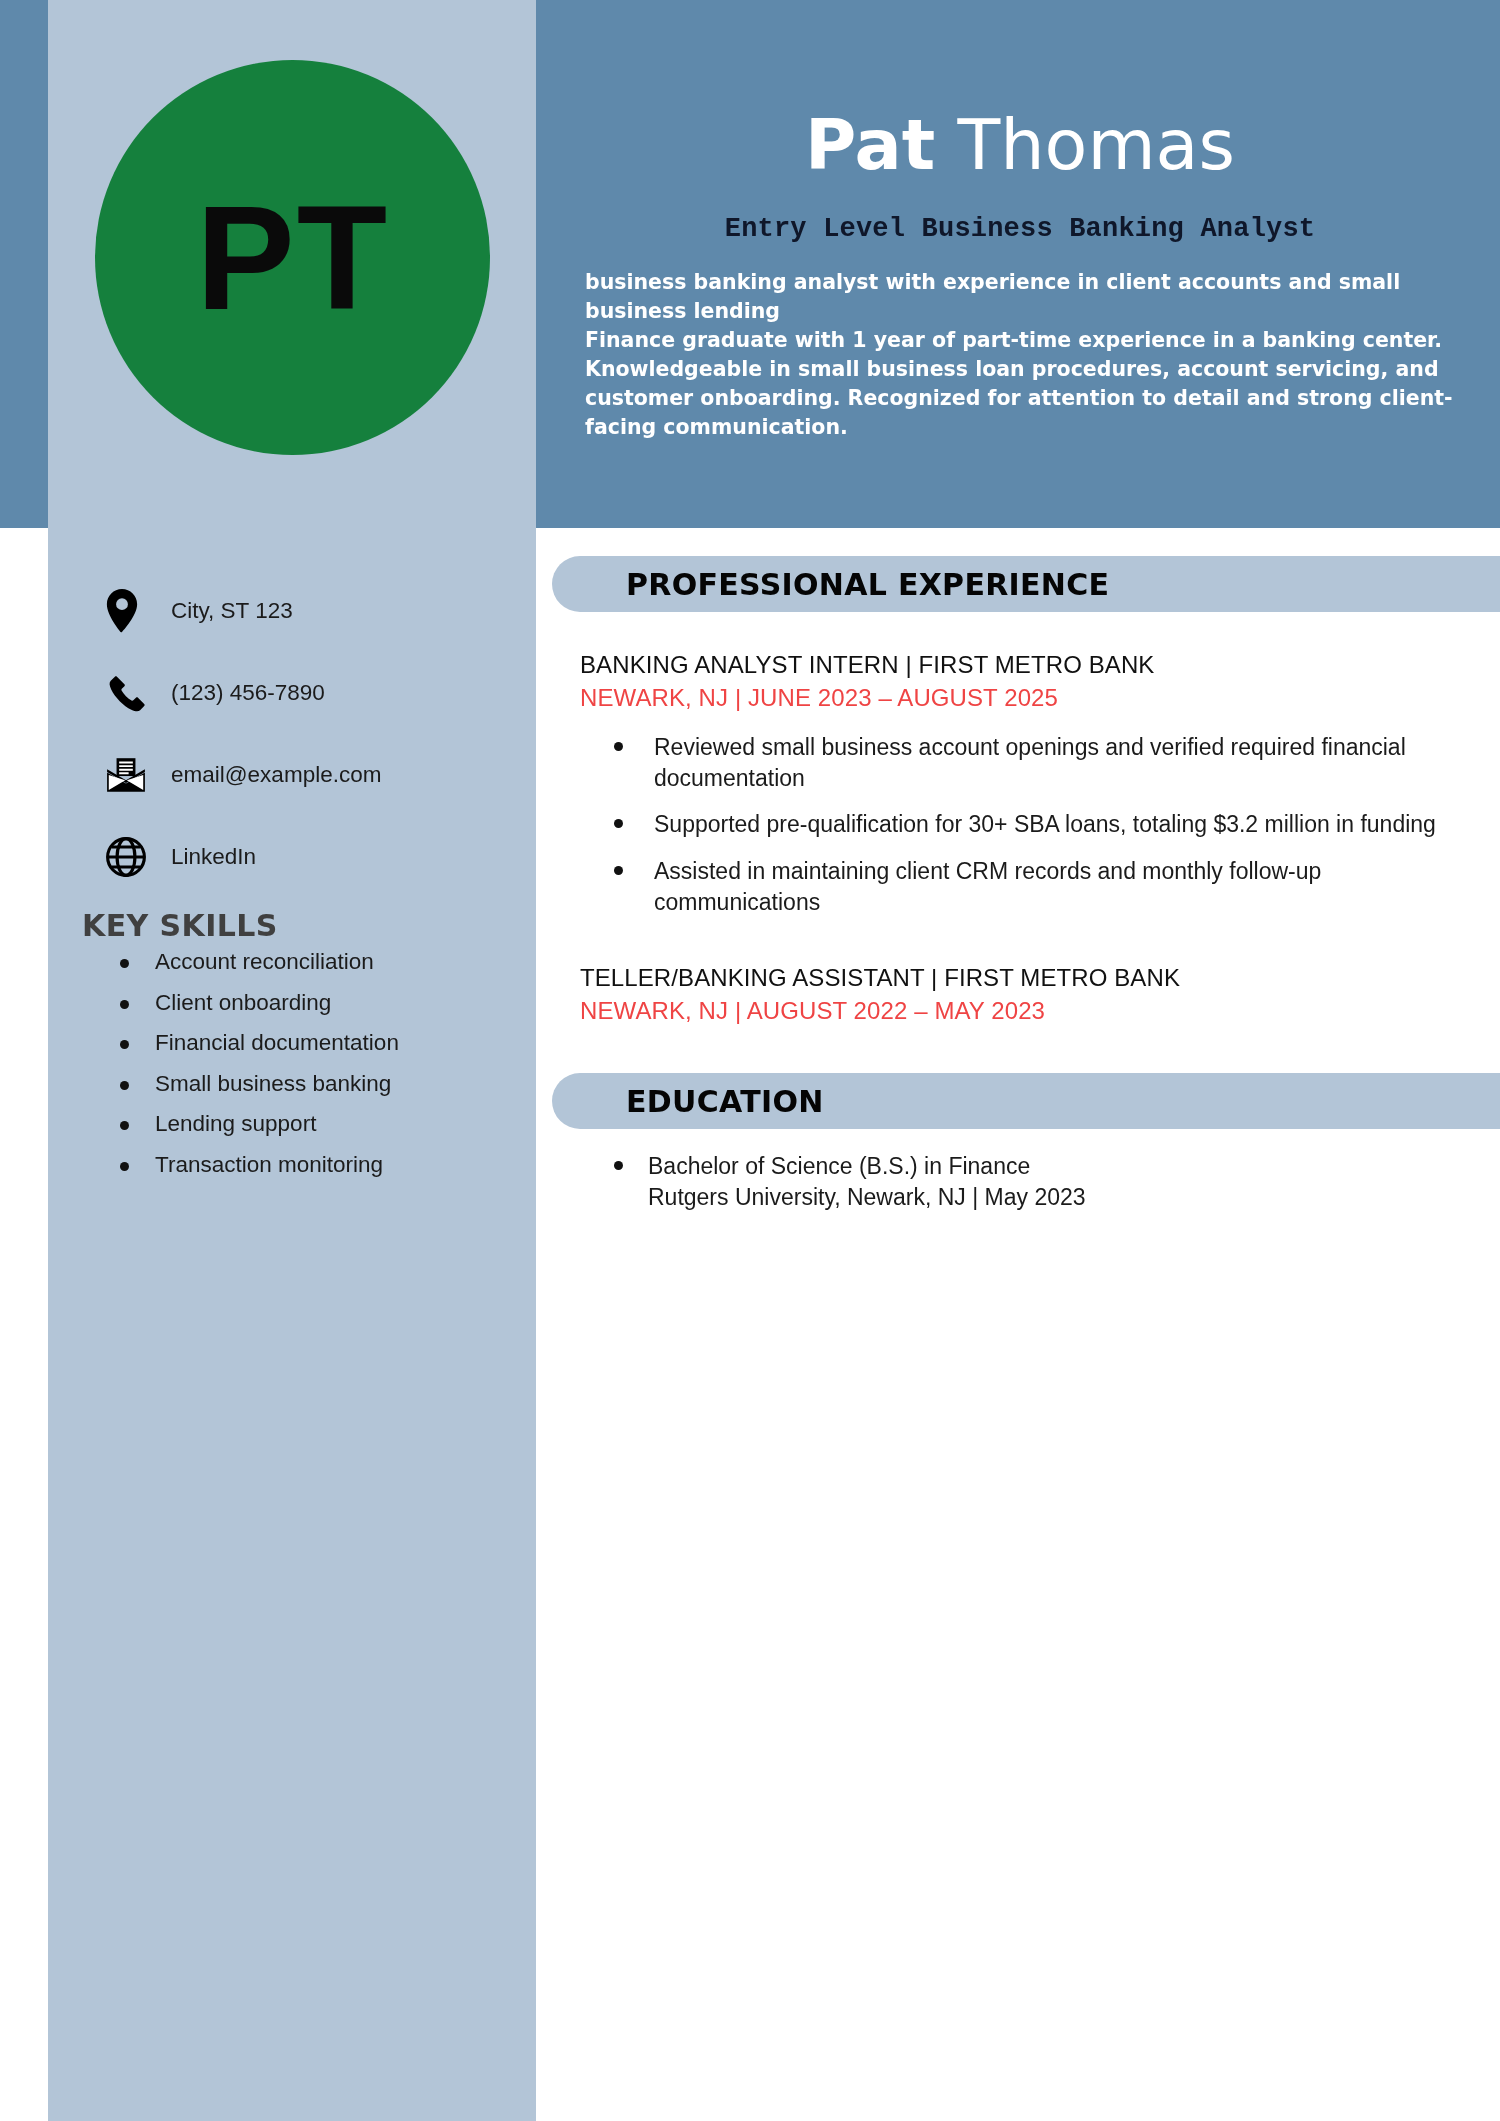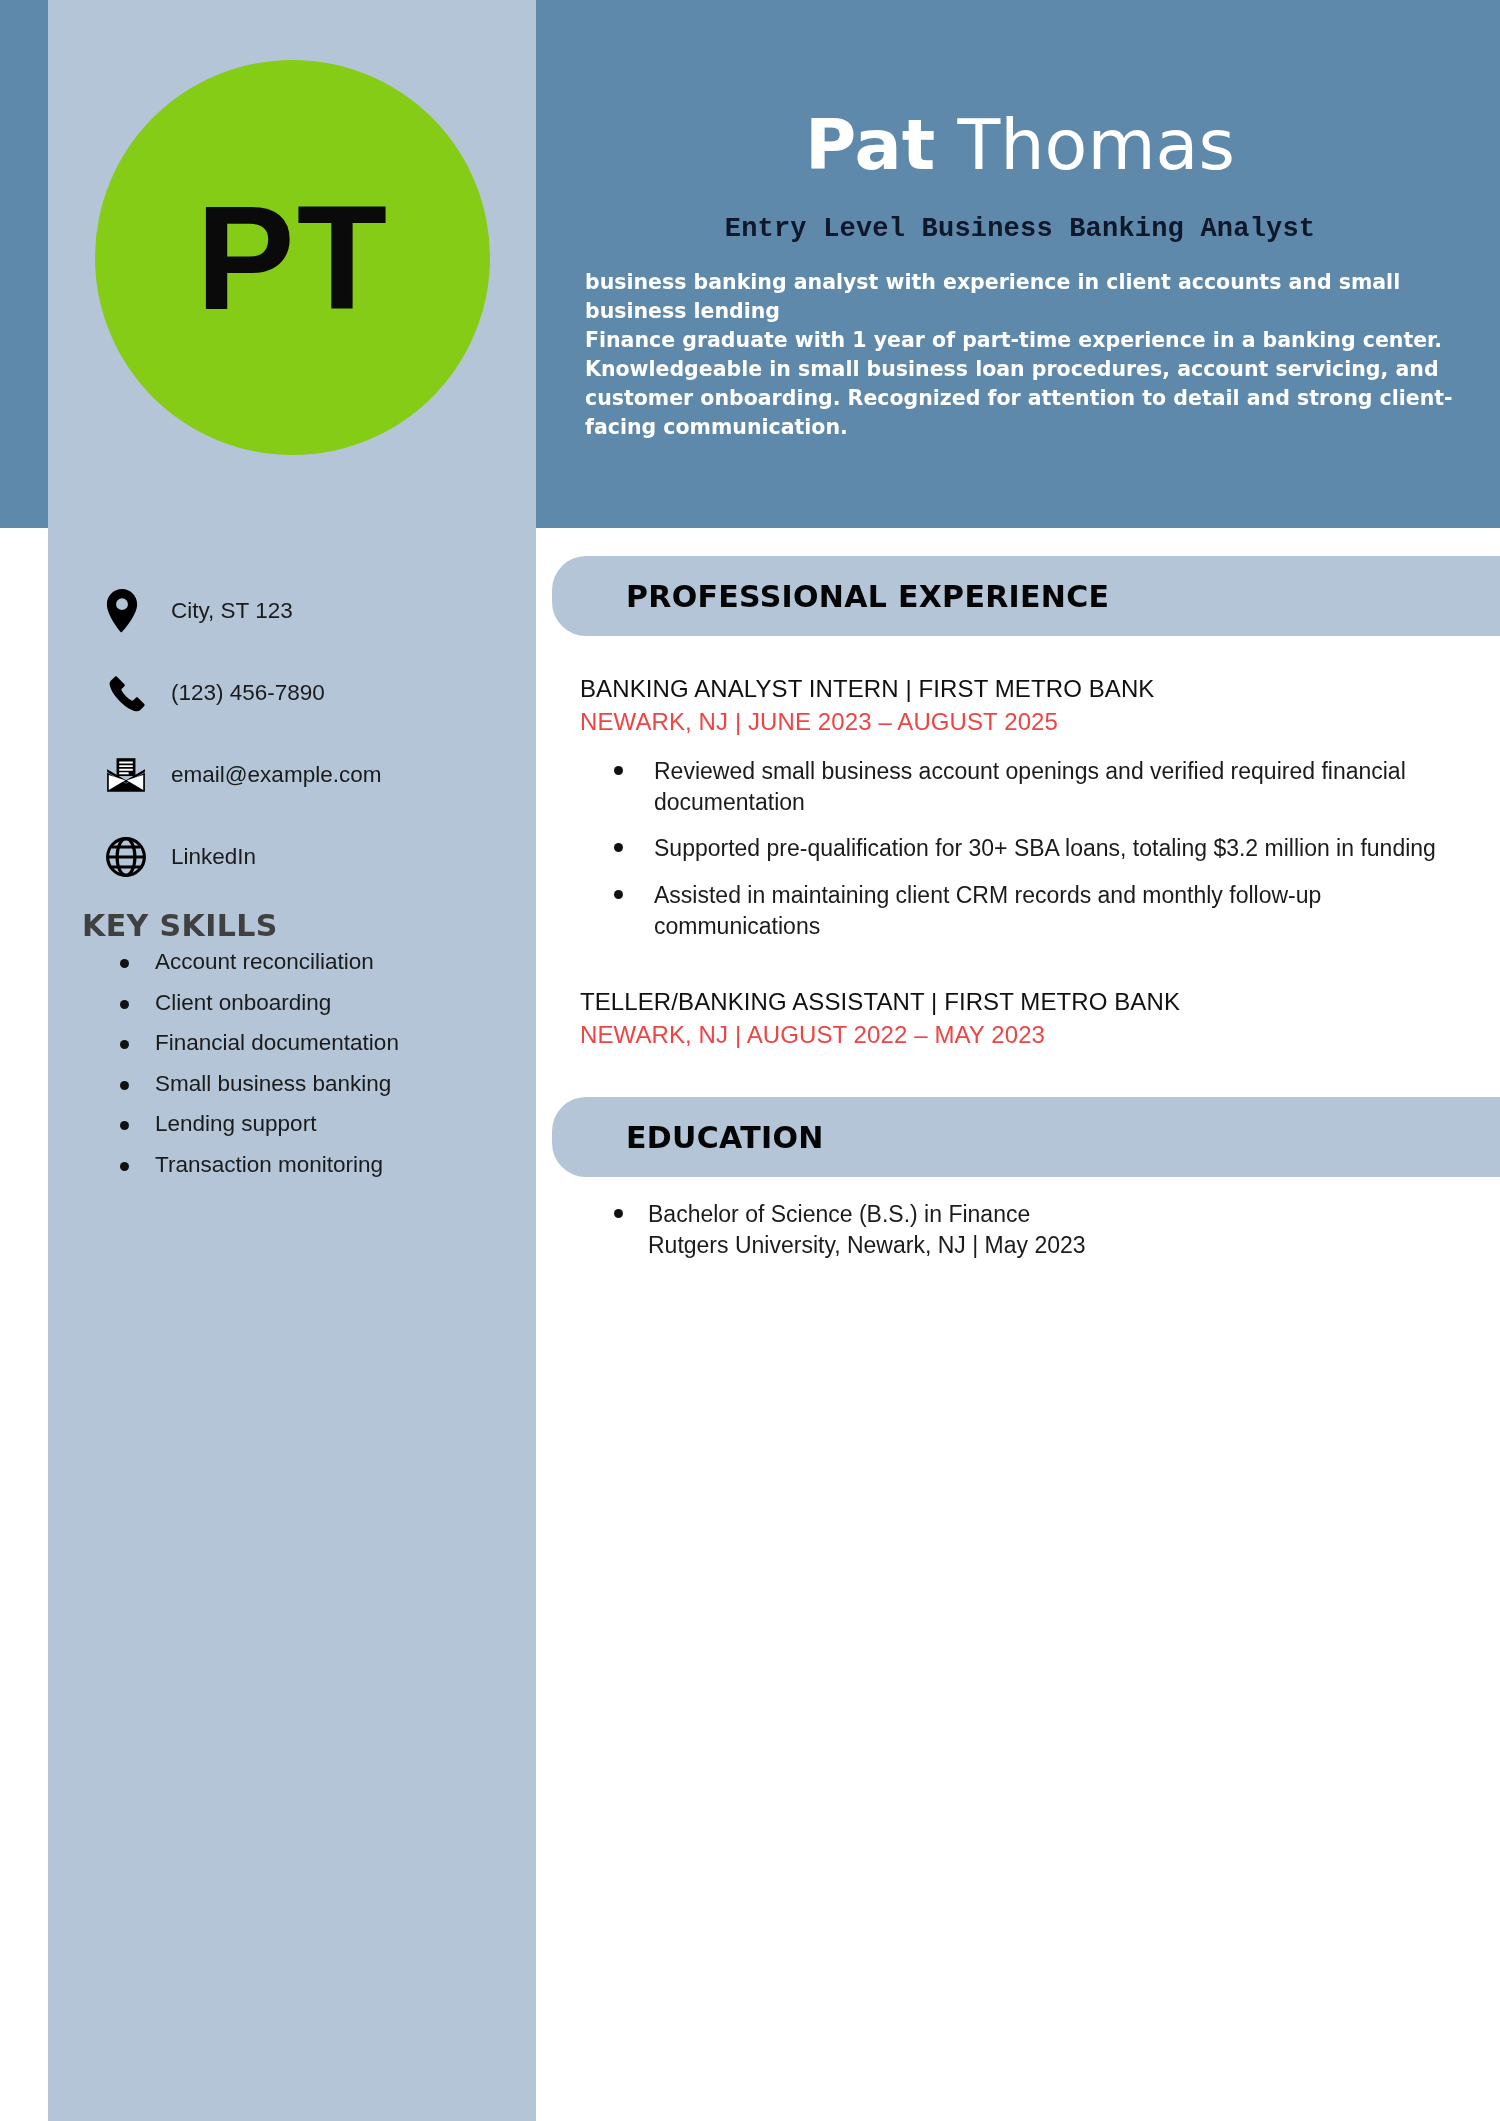--- a/index.html
+++ b/index.html
@@ -50,21 +50,21 @@
   }
 
   
   .avatar {
     position: absolute;
     left: 95px;
     top: 60px;
     width: 395px;
     height: 395px;
     border-radius: 50%;
-    background: #84cc16;
+    background: #15803d;
     display: flex;
     align-items: center;
     justify-content: center;
   }
   .avatar-initials {
     font-family: "Liberation Sans", sans-serif;
     font-size: 148px;
     font-weight: 700;
     color: #0a0a0a;
     letter-spacing: 2px;
@@ -181,21 +181,21 @@
     position: absolute;
     left: 536px;
     top: 528px;
     width: 964px;
   }
 
   .section-bar {
     position: relative;
     left: 16px;
     width: 948px;
-    height: 80px;
+    height: 56px;
     background: #b3c5d7;
     border-radius: 34px 0 0 34px;
     display: flex;
     align-items: center;
     padding-left: 74px;
   }
   .section-bar-label {
     font-family: "DejaVu Sans", sans-serif;
     font-size: 30px;
     font-weight: 700;

